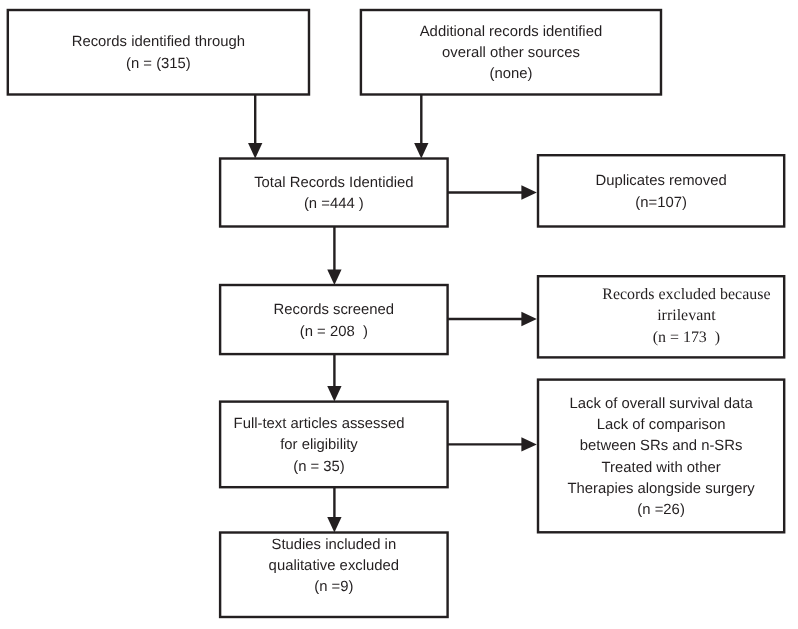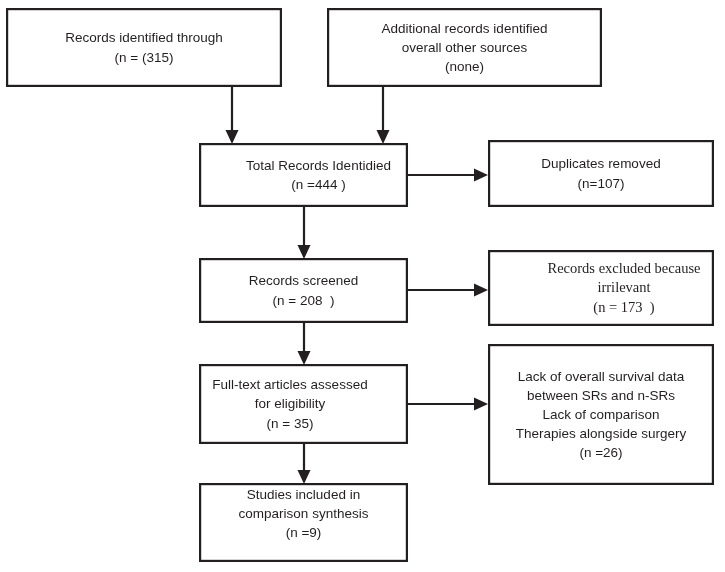--- a/index.html
+++ b/index.html
@@ -127,21 +127,21 @@
     <span class="tline">Records identified through</span>
     <span class="tline">(n = (315)</span>
   </div>
 
   <div class="box-text" style="left:327px; top:8px; width:275px; height:79px;text-align:right;">
     <span class="tline">Additional records identified</span>
     <span class="tline">overall other sources</span>
     <span class="tline">(none)</span>
   </div>
 
-  <div class="box-text" style="left:199px; top:143px; width:209px; height:64px;padding-left:15px;">
+  <div class="box-text" style="left:199px; top:143px; width:209px; height:64px;">
     <span class="tline">Total Records Identidied</span>
     <span class="tline">(n =444 )</span>
   </div>
 
   <div class="box-text" style="left:488px; top:140px; width:226px; height:67px;">
     <span class="tline">Duplicates removed</span>
     <span class="tline">(n=107)</span>
   </div>
 
   <div class="box-text" style="left:199px; top:258px; width:209px; height:65px;">
@@ -156,25 +156,26 @@
   </div>
 
   <div class="box-text" style="left:199px; top:364px; width:182px; height:80px;">
     <span class="tline">Full-text articles assessed</span>
     <span class="tline">for eligibility</span>
     <span class="tline">(n = 35)</span>
   </div>
 
   <div class="box-text" style="left:488px; top:344px; width:226px; height:141px;text-align:center;">
     <span class="tline">Lack of overall survival data</span>
+    <span class="tline">Lack of comparison</span>
     <span class="tline">between SRs and n-SRs</span>
-    <span class="tline">Lack of comparison</span>
+    <span class="tline">Treated with other</span>
     <span class="tline">Therapies alongside surgery</span>
     <span class="tline">(n =26)</span>
   </div>
 
   <div class="box-text" style="left:199px; top:483px; width:209px; height:61px;border-radius:32px;">
     <span class="tline">Studies included in</span>
-    <span class="tline">comparison synthesis</span>
+    <span class="tline">qualitative excluded</span>
     <span class="tline">(n =9)</span>
   </div>
 
 </div>
 
 </body></html>

